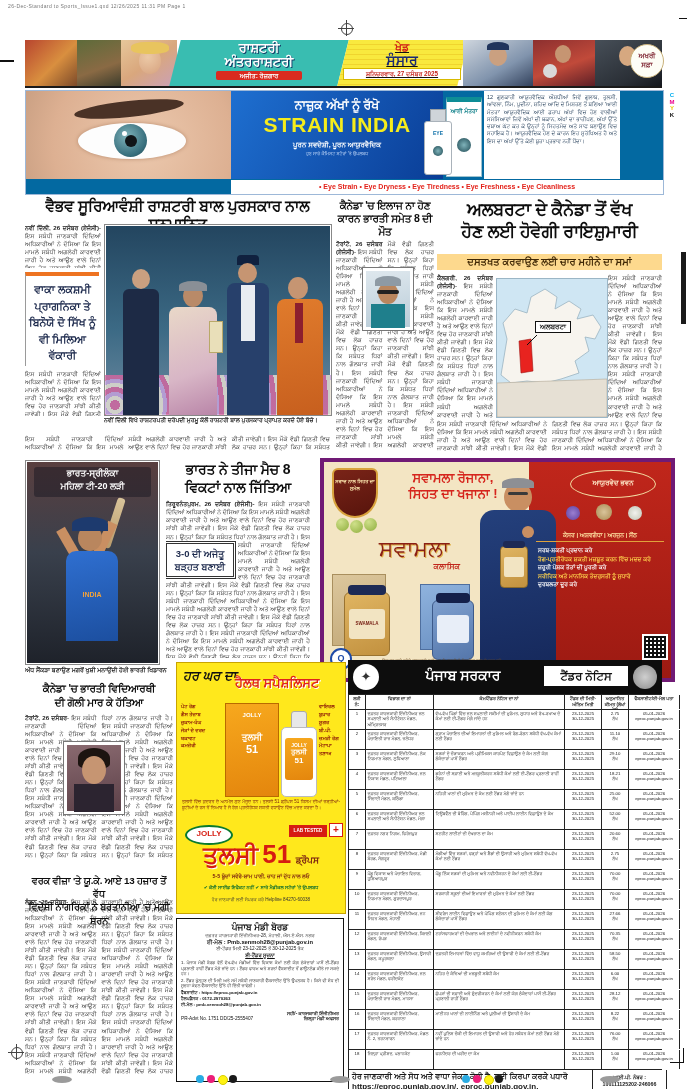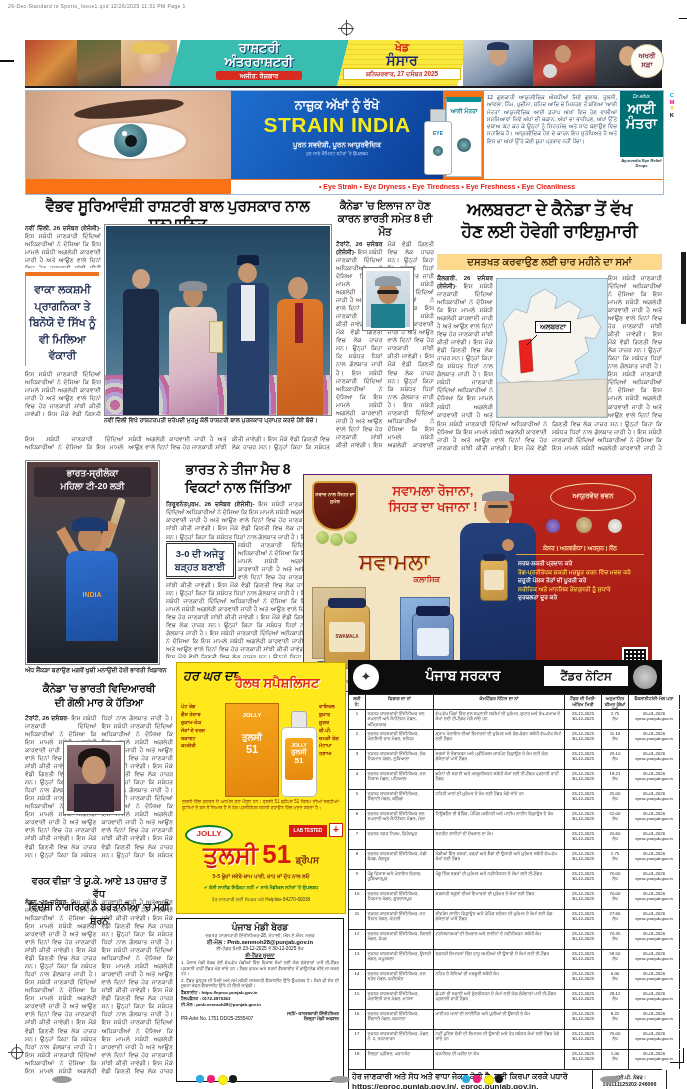--- a/index.html
+++ b/index.html
@@ -72,21 +72,21 @@
     </div>
 
     <div class="ab mast-teal" style="left:150px;top:0;width:168px;height:46px;"></div>
     <div class="ab" style="left:152px;top:1px;width:164px;height:46px;text-align:center;color:#fff;font-weight:bold;text-shadow:1px 1px 0 #143a66;">
       <div style="font-size:13px;line-height:1.1;">ਰਾਸ਼ਟਰੀ</div>
       <div style="font-size:13px;line-height:1.1;">ਅੰਤਰਰਾਸ਼ਟਰੀ</div>
       <div style="margin:1px auto 0;width:86px;background:#d92b1f;color:#fff;font-size:6.5px;line-height:1.5;border-radius:2px;text-shadow:none;">ਅਜੀਤ: ਰੋਜ਼ਗਾਰ</div>
     </div>
 
     <div class="ab mast-yellow" style="left:318px;top:0;width:120px;height:46px;"></div>
-    <div class="ab" style="left:318px;top:0;width:118px;height:46px;text-align:center;font-weight:bold;">
+    <div class="ab" style="left:318px;top:0;width:118px;height:46px;text-align:center;font-weight:bold;text-decoration:underline;">
       <div style="font-size:11px;color:#d01f17;line-height:1.1;margin-top:1px;">ਖੇਡ</div>
       <div style="font-size:14px;color:#1b2a73;line-height:1.0;">ਸੰਸਾਰ</div>
       <div style="margin-top:1px;background:#fff;color:#c6231b;font-size:6.3px;line-height:1.6;border:1px solid #d8b900;">ਸ਼ਨਿਚਰਵਾਰ, 27 ਦਸੰਬਰ 2025</div>
     </div>
 
     <div class="ab" style="left:438px;top:0;width:199px;height:46px;">
       <div class="ab" style="left:0;top:0;width:70px;height:46px;background:linear-gradient(150deg,#cfd6de,#8194ad 60%,#32415c);">
         <div class="ab dot" style="left:26px;top:6px;width:18px;height:20px;background:#caa080;"></div>
         <div class="ab" style="left:24px;top:2px;width:22px;height:8px;background:#20345c;border-radius:50% 50% 0 0;"></div>
       </div>
@@ -98,21 +98,21 @@
         <div class="ab dot" style="left:24px;top:6px;width:17px;height:20px;background:#d6a880;"></div>
       </div>
     </div>
   </div>
 
   <div class="ab dot" style="left:630px;top:44px;width:34px;height:34px;background:#fdfdf6;border:1px solid #c9b27c;text-align:center;font-weight:bold;color:#7a1d2b;font-size:7px;line-height:1.3;padding-top:6px;box-sizing:border-box;">
     <div>ਅਖਰੀ</div>
     <div>ਸਫ਼ਾ</div>
   </div>
 
-  <div class="ab" style="left:25px;top:90px;width:637px;height:103px;border:1px solid #9db8d8;overflow:hidden;background:#f97316;">
+  <div class="ab" style="left:25px;top:90px;width:637px;height:103px;border:1px solid #9db8d8;overflow:hidden;background:#0369a1;">
 
     <div class="ab" style="left:0;top:0;width:212px;height:88px;background:radial-gradient(circle at 55% 60%,#ecc9ae,#ddb092 70%,#caa083);overflow:hidden;">
       <div class="ab" style="left:48px;top:10px;width:110px;height:16px;background:#4a3226;border-radius:50%;transform:rotate(-6deg);"></div>
       <div class="ab" style="left:52px;top:32px;width:108px;height:36px;background:#fdfdfd;border-radius:50%;box-shadow:0 0 4px #b98c6e;"></div>
       <div class="ab dot" style="left:88px;top:33px;width:33px;height:33px;background:radial-gradient(circle at 40% 38%,#7fb3ba,#39707e 65%,#1d4751);"></div>
       <div class="ab dot" style="left:99px;top:44px;width:12px;height:12px;background:#101417;"></div>
       <div class="ab dot" style="left:96px;top:40px;width:5px;height:5px;background:#fff;"></div>
     </div>
 
     <div class="ab" style="left:205px;top:0;width:212px;height:88px;background:linear-gradient(120deg,#1e6fd0,#0a3d96);text-align:center;color:#fff;overflow:hidden;">
@@ -131,28 +131,20 @@
         <div class="ab" style="left:6px;top:0;width:14px;height:12px;background:#cfd4d9;border:1px solid #9aa0a6;"></div>
         <div class="ab" style="left:0;top:12px;width:26px;height:52px;background:#fff;border:1px solid #a9b2ba;border-radius:3px;text-align:center;">
           <div style="font-size:5px;font-weight:bold;color:#0d6fa8;margin-top:8px;">EYE</div>
           <div class="ab dot" style="left:8px;top:24px;width:10px;height:10px;background:radial-gradient(circle,#7fb3ba,#1d4751);"></div>
         </div>
       </div>
     </div>
 
     <div class="ab" style="left:458px;top:0;width:136px;height:88px;background:#fff;padding:3px 3px;box-sizing:border-box;font-size:5.5px;line-height:1.32;text-align:justify;color:#16324f;overflow:hidden;">12 ਗੁਣਕਾਰੀ ਆਯੁਰਵੈਦਿਕ ਔਸ਼ਧੀਆਂ ਜਿਵੇਂ ਗੁਲਾਬ, ਤੁਲਸੀ, ਆਂਵਲਾ, ਨਿੰਮ, ਪੁਦੀਨਾ, ਸ਼ਹਿਦ ਆਦਿ ਦੇ ਮਿਸ਼ਰਣ ਤੋਂ ਬਣਿਆ 'ਆਈ ਮੰਤਰਾ' ਆਯੁਰਵੈਦਿਕ ਆਈ ਡਰਾਪ ਅੱਖਾਂ ਵਿਚ ਹੋਣ ਵਾਲੀਆਂ ਸਮੱਸਿਆਵਾਂ ਜਿਵੇਂ ਅੱਖਾਂ ਦੀ ਥਕਾਨ, ਅੱਖਾਂ ਦਾ ਭਾਰੀਪਣ, ਅੱਖਾਂ ਉੱਤੇ ਦਬਾਅ ਘੱਟ ਕਰ ਕੇ ਉਨ੍ਹਾਂ ਨੂੰ ਸਿਹਤਮੰਦ ਅਤੇ ਸਾਫ ਬਣਾਉਣ ਵਿਚ ਸਹਾਇਕ ਹੈ। ਆਯੁਰਵੈਦਿਕ ਹੋਣ ਦੇ ਕਾਰਨ ਇਹ ਸੁਰੱਖਿਅਤ ਹੈ ਅਤੇ ਇਸ ਦਾ ਅੱਖਾਂ ਉੱਤੇ ਕੋਈ ਬੁਰਾ ਪ੍ਰਭਾਵ ਨਹੀਂ ਪੈਂਦਾ।</div>
 
-    <div class="ab" style="left:594px;top:0;width:43px;height:88px;background:#fff;text-align:center;">
-      <div class="ab" style="left:0;top:0;width:43px;height:66px;background:#006f74;color:#fff;overflow:hidden;">
-        <div style="font-size:5px;font-style:italic;margin-top:2px;">Dr.ethix</div>
-        <div style="font-size:14px;font-weight:900;line-height:1.1;margin-top:2px;">ਆਈ</div>
-        <div style="font-size:14px;font-weight:900;line-height:1.1;">ਮੰਤਰਾ</div>
-      </div>
-      <div class="ab" style="left:0;top:68px;width:43px;font-size:4.1px;font-weight:bold;color:#11323a;line-height:1.2;">Ayurvedic Eye Relief Drops</div>
-    </div>
 
     <div class="ab" style="left:205px;top:89px;width:432px;height:14px;background:#fff;text-align:center;font-size:7px;font-weight:bold;color:#e32119;line-height:14px;">• Eye Strain • Eye Dryness • Eye Tiredness • Eye Freshness • Eye Cleanliness</div>
   </div>
 
   <div class="ab hl" style="left:25px;top:197px;width:305px;font-size:15.5px;">ਵੈਭਵ ਸੂਰਿਆਵੰਸ਼ੀ ਰਾਸ਼ਟਰੀ ਬਾਲ ਪੁਰਸਕਾਰ ਨਾਲ ਸਨਮਾਨਿਤ</div>
   <div class="ab bodytext" style="left:25px;top:224px;width:76px;height:44px;">
     <span class="dl">ਨਵੀਂ ਦਿੱਲੀ, 26 ਦਸੰਬਰ (ਏਜੰਸੀ)-</span>
     <span>ਇਸ ਸਬੰਧੀ ਜਾਣਕਾਰੀ ਦਿੰਦਿਆਂ ਅਧਿਕਾਰੀਆਂ ਨੇ ਦੱਸਿਆ ਕਿ ਇਸ ਮਾਮਲੇ ਸਬੰਧੀ ਅਗਲੇਰੀ ਕਾਰਵਾਈ ਜਾਰੀ ਹੈ ਅਤੇ ਆਉਣ ਵਾਲੇ ਦਿਨਾਂ ਵਿਚ ਹੋਰ ਜਾਣਕਾਰੀ ਸਾਂਝੀ ਕੀਤੀ ਜਾਵੇਗੀ। ਇਸ ਮੌਕੇ ਵੱਡੀ ਗਿਣਤੀ ਵਿਚ ਲੋਕ ਹਾਜ਼ਰ ਸਨ। ਉਨ੍ਹਾਂ ਕਿਹਾ ਕਿ ਸਬੰਧਤ ਧਿਰਾਂ ਨਾਲ ਗੱਲਬਾਤ ਜਾਰੀ ਹੈ। </span>
   </div>
   <div class="ab quotebox" style="left:25px;top:272px;width:74px;height:94px;font-size:11px;line-height:1.5;padding:5px 2px;box-sizing:border-box;">ਵਾਕਾ ਲਕਸ਼ਮੀ ਪ੍ਰਾਗਨਿਕਾ ਤੇ ਬਿਨੋਯੋ ਦੋ ਸਿੱਖ ਨੂੰ ਵੀ ਮਿਲਿਆ ਵੱਕਾਰੀ ਪੁਰਸਕਾਰ</div>
@@ -244,21 +236,21 @@
       <span class="dl">ਤਿਰੂਵਨੰਤਪੁਰਮ, 26 ਦਸੰਬਰ (ਏਜੰਸੀ)-</span>
       <span>ਇਸ ਸਬੰਧੀ ਜਾਣਕਾਰੀ ਦਿੰਦਿਆਂ ਅਧਿਕਾਰੀਆਂ ਨੇ ਦੱਸਿਆ ਕਿ ਇਸ ਮਾਮਲੇ ਸਬੰਧੀ ਅਗਲੇਰੀ ਕਾਰਵਾਈ ਜਾਰੀ ਹੈ ਅਤੇ ਆਉਣ ਵਾਲੇ ਦਿਨਾਂ ਵਿਚ ਹੋਰ ਜਾਣਕਾਰੀ ਸਾਂਝੀ ਕੀਤੀ ਜਾਵੇਗੀ। ਇਸ ਮੌਕੇ ਵੱਡੀ ਗਿਣਤੀ ਵਿਚ ਲੋਕ ਹਾਜ਼ਰ ਸਨ। ਉਨ੍ਹਾਂ ਕਿਹਾ ਕਿ ਸਬੰਧਤ ਧਿਰਾਂ ਨਾਲ ਗੱਲਬਾਤ ਜਾਰੀ ਹੈ। </span>
       <span style="float:left;width:64px;border:1.5px solid #333;outline:1px solid #333;outline-offset:1.5px;margin:2px 4px 2px 0;padding:3px 1px;font-size:9.5px;font-weight:bold;color:#1d2a4d;text-align:center;line-height:1.4;">
         <span>3-0 ਦੀ ਅਜੇਤੂ</span><br>
         <span>ਬੜ੍ਹਤ ਬਣਾਈ</span>
       </span>
       <span>ਇਸ ਸਬੰਧੀ ਜਾਣਕਾਰੀ ਦਿੰਦਿਆਂ ਅਧਿਕਾਰੀਆਂ ਨੇ ਦੱਸਿਆ ਕਿ ਇਸ ਮਾਮਲੇ ਸਬੰਧੀ ਅਗਲੇਰੀ ਕਾਰਵਾਈ ਜਾਰੀ ਹੈ ਅਤੇ ਆਉਣ ਵਾਲੇ ਦਿਨਾਂ ਵਿਚ ਹੋਰ ਜਾਣਕਾਰੀ ਸਾਂਝੀ ਕੀਤੀ ਜਾਵੇਗੀ। ਇਸ ਮੌਕੇ ਵੱਡੀ ਗਿਣਤੀ ਵਿਚ ਲੋਕ ਹਾਜ਼ਰ ਸਨ। ਉਨ੍ਹਾਂ ਕਿਹਾ ਕਿ ਸਬੰਧਤ ਧਿਰਾਂ ਨਾਲ ਗੱਲਬਾਤ ਜਾਰੀ ਹੈ। ਇਸ ਸਬੰਧੀ ਜਾਣਕਾਰੀ ਦਿੰਦਿਆਂ ਅਧਿਕਾਰੀਆਂ ਨੇ ਦੱਸਿਆ ਕਿ ਇਸ ਮਾਮਲੇ ਸਬੰਧੀ ਅਗਲੇਰੀ ਕਾਰਵਾਈ ਜਾਰੀ ਹੈ ਅਤੇ ਆਉਣ ਵਾਲੇ ਦਿਨਾਂ ਵਿਚ ਹੋਰ ਜਾਣਕਾਰੀ ਸਾਂਝੀ ਕੀਤੀ ਜਾਵੇਗੀ। ਇਸ ਮੌਕੇ ਵੱਡੀ ਗਿਣਤੀ ਵਿਚ ਲੋਕ ਹਾਜ਼ਰ ਸਨ। ਉਨ੍ਹਾਂ ਕਿਹਾ ਕਿ ਸਬੰਧਤ ਧਿਰਾਂ ਨਾਲ ਗੱਲਬਾਤ ਜਾਰੀ ਹੈ। ਇਸ ਸਬੰਧੀ ਜਾਣਕਾਰੀ ਦਿੰਦਿਆਂ ਅਧਿਕਾਰੀਆਂ ਨੇ ਦੱਸਿਆ ਕਿ ਇਸ ਮਾਮਲੇ ਸਬੰਧੀ ਅਗਲੇਰੀ ਕਾਰਵਾਈ ਜਾਰੀ ਹੈ ਅਤੇ ਆਉਣ ਵਾਲੇ ਦਿਨਾਂ ਵਿਚ ਹੋਰ ਜਾਣਕਾਰੀ ਸਾਂਝੀ ਕੀਤੀ ਜਾਵੇਗੀ। ਇਸ ਮੌਕੇ ਵੱਡੀ ਗਿਣਤੀ ਵਿਚ ਲੋਕ ਹਾਜ਼ਰ ਸਨ। ਉਨ੍ਹਾਂ ਕਿਹਾ ਕਿ ਸਬੰਧਤ ਧਿਰਾਂ ਨਾਲ ਗੱਲਬਾਤ ਜਾਰੀ ਹੈ। ਇਸ ਸਬੰਧੀ ਜਾਣਕਾਰੀ ਦਿੰਦਿਆਂ ਅਧਿਕਾਰੀਆਂ ਨੇ ਦੱਸਿਆ ਕਿ ਇਸ ਮਾਮਲੇ ਸਬੰਧੀ ਅਗਲੇਰੀ ਕਾਰਵਾਈ ਜਾਰੀ ਹੈ ਅਤੇ ਆਉਣ ਵਾਲੇ ਦਿਨਾਂ ਵਿਚ ਹੋਰ ਜਾਣਕਾਰੀ ਸਾਂਝੀ ਕੀਤੀ ਜਾਵੇਗੀ। ਇਸ ਮੌਕੇ ਵੱਡੀ ਗਿਣਤੀ ਵਿਚ ਲੋਕ ਹਾਜ਼ਰ ਸਨ। ਉਨ੍ਹਾਂ ਕਿਹਾ ਕਿ ਸਬੰਧਤ ਧਿਰਾਂ ਨਾਲ ਗੱਲਬਾਤ ਜਾਰੀ ਹੈ। </span>
     </div>
   </div>
 
-  <div class="ab" style="left:303px;top:458px;width:347px;height:216px;background:#f3e5c3;border:1px solid #701a75;overflow:hidden;margin-top:16px;">
+  <div class="ab" style="left:320px;top:458px;width:347px;height:216px;background:#f3e5c3;border:4px solid #701a75;overflow:hidden;">
     <div class="ab" style="left:205px;top:0;width:142px;height:216px;background:linear-gradient(180deg,#c0261b,#9c1a12);"></div>
 
     <div class="ab" style="left:8px;top:6px;width:46px;height:50px;background:linear-gradient(160deg,#7a2418,#57140c);border:2px solid #d8a23c;border-radius:6px 6px 50% 50%;color:#ffe9b0;text-align:center;font-size:5px;font-weight:bold;line-height:1.3;padding-top:8px;box-sizing:border-box;">ਸਵਾਦ ਨਾਲ ਸਿਹਤ ਦਾ ਸੁਮੇਲ</div>
     <div class="ab" style="left:12px;top:56px;width:44px;height:14px;">
       <span class="ab dot" style="left:0;top:0;width:13px;height:13px;background:radial-gradient(circle at 35% 30%,#cfe08a,#8fae3e);"></span>
       <span class="ab dot" style="left:14px;top:2px;width:13px;height:13px;background:radial-gradient(circle at 35% 30%,#cfe08a,#8fae3e);"></span>
       <span class="ab dot" style="left:28px;top:0;width:13px;height:13px;background:radial-gradient(circle at 35% 30%,#cfe08a,#8fae3e);"></span>
     </div>
 
     <div class="ab" style="left:58px;top:8px;width:142px;text-align:center;font-weight:900;color:#d6251d;font-size:13px;line-height:1.25;">

